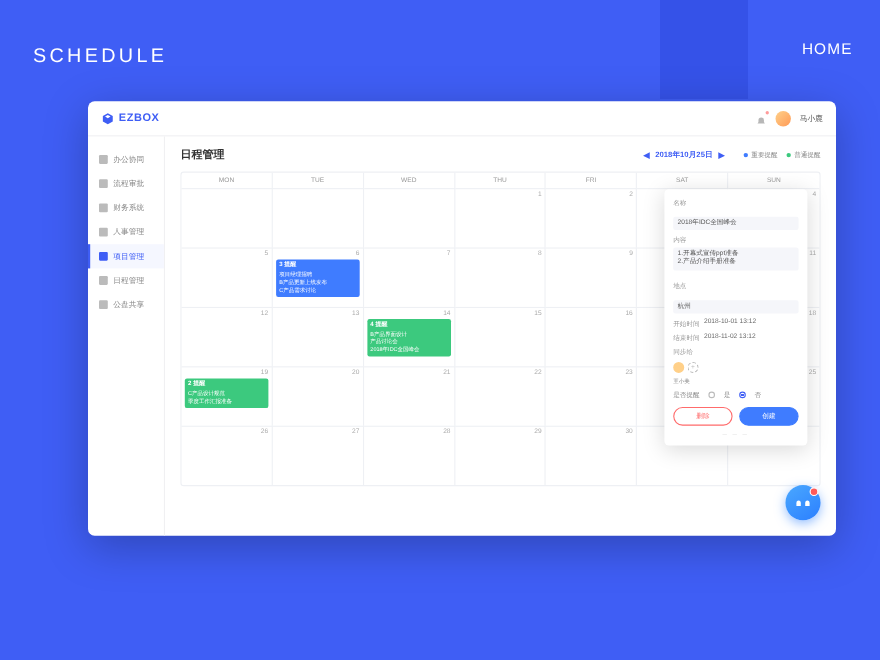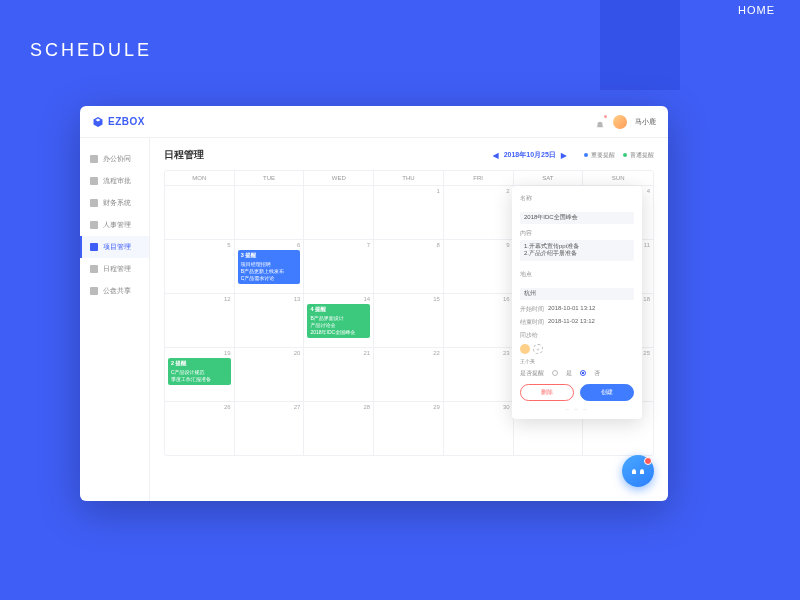--- a/index.html
+++ b/index.html
@@ -1,21 +1,21 @@
 <!DOCTYPE html>
 <html><head>
 <meta charset="utf-8">
 <style>
 * { margin:0; padding:0; box-sizing:border-box; font-family:-apple-system,"PingFang SC","Microsoft YaHei",sans-serif; }
 body { width:800px; height:600px; background:#3f5ef5; position:relative; overflow:hidden; }
 .bg-stripe { position:absolute; top:0; right:120px; width:80px; height:90px; background:#3552e8; }
 .page-title { position:absolute; top:40px; left:30px; color:#fff; font-size:18px; letter-spacing:3px; font-weight:500; }
-.home-link { position:absolute; top:4px; right:25px; color:#fff; font-size:11px; letter-spacing:1px; }
-
-.app { position:absolute; top:106px; left:80px; width:588px; height:395px; background:#fff; border-radius:6px; box-shadow:0 10px 40px rgba(0,0,0,.25); overflow:hidden; display:flex; flex-direction:column; }
+.home-link { position:absolute; top:36px; right:25px; color:#fff; font-size:14px; letter-spacing:1px; }
+
+.app { position:absolute; top:92px; left:80px; width:680px; height:395px; background:#fff; border-radius:6px; box-shadow:0 10px 40px rgba(0,0,0,.25); overflow:hidden; display:flex; flex-direction:column; }
 .app-header { height:32px; display:flex; align-items:center; padding:0 12px; border-bottom:1px solid #f0f0f2; }
 .logo { display:flex; align-items:center; gap:4px; }
 .logo-mark { width:12px; height:12px; }
 .logo-text { color:#3f5ef5; font-size:10px; font-weight:700; letter-spacing:.5px; }
 .app-header-right { margin-left:auto; display:flex; align-items:center; gap:8px; }
 .bell { width:10px; height:10px; position:relative; opacity:.6; }
 .bell::after { content:''; position:absolute; top:-2px; right:-2px; width:3px; height:3px; background:#ff5a5a; border-radius:50%; }
 .avatar { width:14px; height:14px; border-radius:50%; background:linear-gradient(135deg,#ffd089,#ff9a56); }
 .username { font-size:7px; color:#555; }
 

